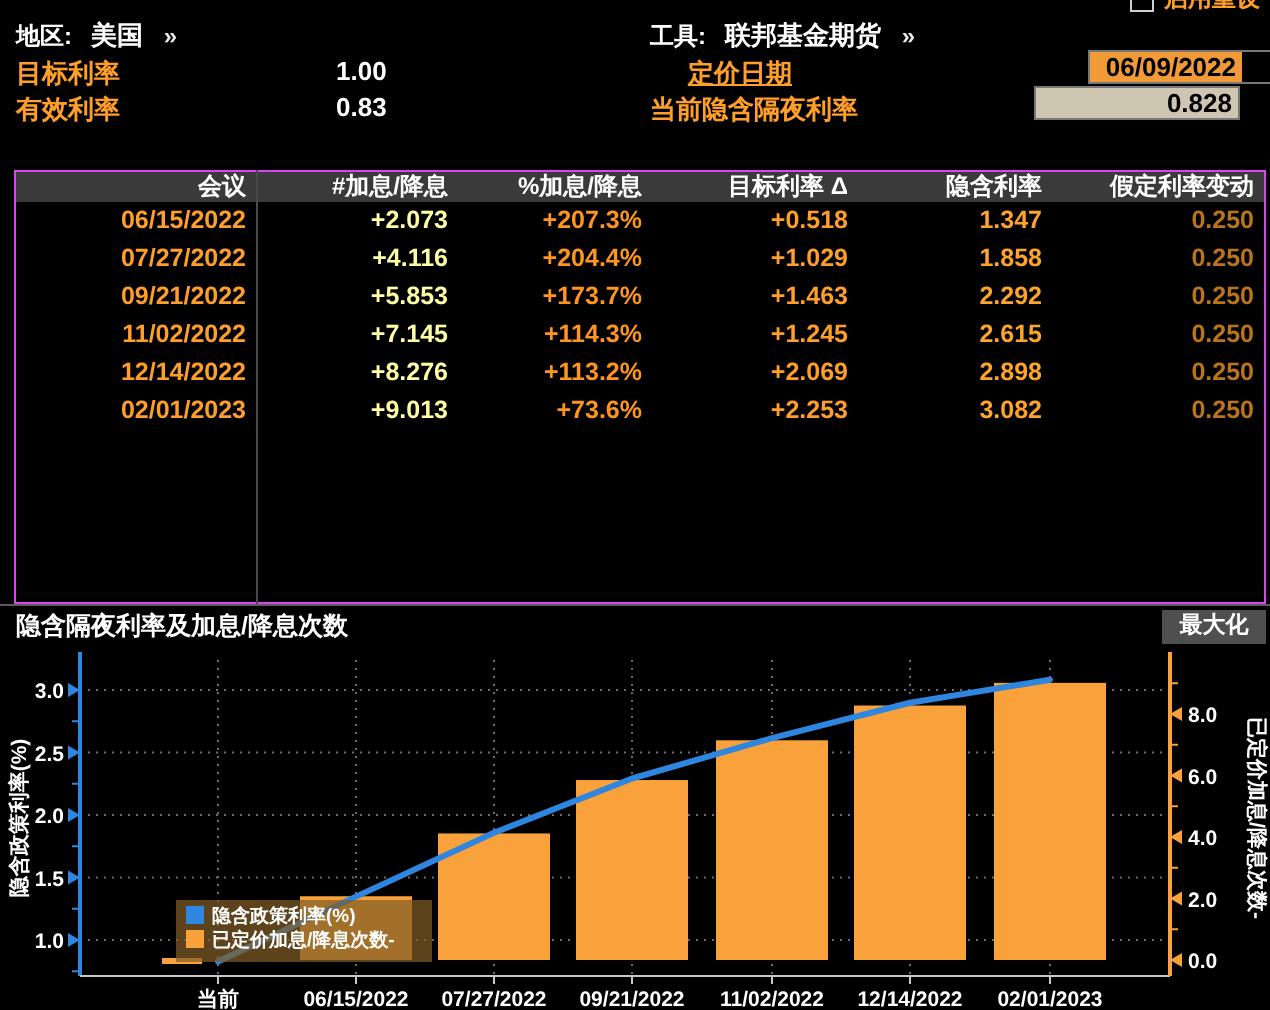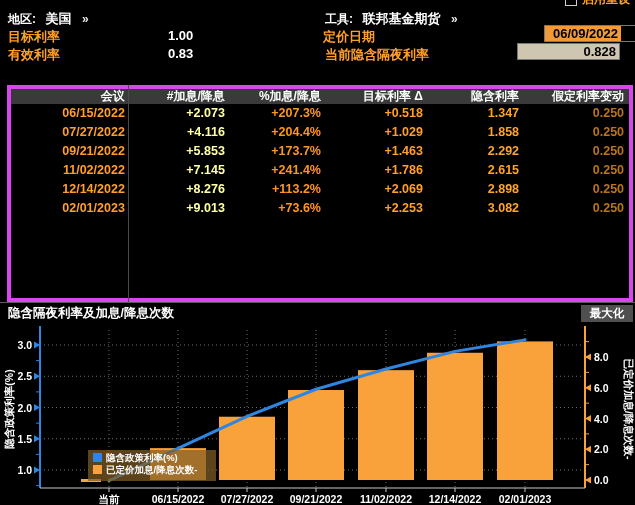--- a/index.html
+++ b/index.html
@@ -19,21 +19,21 @@
   
   .dateinput{left:544px;top:25px;width:117px;height:17px;display:flex;border:1px solid #777;box-sizing:border-box;gap:24px;}
   .dateinput .val{flex:1;background:#f09b38;color:#000;font-size:13px;font-weight:bold;
                   text-align:right;padding:0 3px;line-height:15px;}
   .dateinput .cal{width:15px;background:#2e2e2e;display:flex;align-items:center;justify-content:center;}
   .calglyph{width:9px;height:8px;border:1px solid #e8e8e8;border-top:2px solid #e8e8e8;background:#2e2e2e;}
   .rateout{left:517px;top:43px;width:103px;height:17px;background:#cfc6b2;border:1px solid #777;
            box-sizing:border-box;color:#000;font-size:13px;font-weight:bold;text-align:right;
            padding:0 3px;line-height:15px;}
   
-  #ftable{left:7px;top:85px;width:626px;height:217px;border:4px solid #d946ef;box-sizing:border-box;}
+  #ftable{left:7px;top:85px;width:626px;height:217px;border:1px solid #d946ef;box-sizing:border-box;}
   #col-divider{left:128px;top:85px;width:1px;height:217px;background:#4a4a4a;}
   .trow{display:flex;height:19px;line-height:19px;}
   .thead{display:flex;height:15px;line-height:15px;background:#3a3a3a;}
   .cell{box-sizing:border-box;text-align:right;padding-right:5px;font-size:12.5px;font-weight:bold;white-space:nowrap;overflow:hidden;}
   .c0{width:120px;}.c1{width:101px;}.c2{width:97px;text-align:right;}.c3{width:103px;}.c4{width:97px;}.c5{width:106px;}
   .thead .cell{color:#fff;font-size:12px;}
   .d-date{color:#ff9f2a;}
   .d-hikes{color:#ffffa6;}
   .d-pct{color:#ff951f;}
   .d-delta{color:#ff9f2a;}
@@ -62,21 +62,21 @@
   <span class="chev">»</span>
 </div>
 <div class="abs" style="left:325px;top:9px;">
   <span class="wlabel">工具:</span>
   <span class="wval" style="margin-left:5px;">联邦基金期货</span>
   <span class="chev">»</span>
 </div>
 
 <div class="abs olabel" style="left:8px;top:28px;">目标利率</div>
 <div class="abs wval" style="left:168px;top:28px;">1.00</div>
-<div class="abs olabel" style="left:323px;top:28px;">定价日期</div>
+<div class="abs olabel" style="left:344px;top:28px;text-decoration:underline;">定价日期</div>
 <div class="abs dateinput">
   <div class="val">06/09/2022</div>
   <div class="cal">
       <div class="calglyph"></div>
     </div>
 </div>
 
 <div class="abs olabel" style="left:8px;top:46px;">有效利率</div>
 <div class="abs wval" style="left:168px;top:46px;">0.83</div>
 <div class="abs olabel" style="left:325px;top:46px;">当前隐含隔夜利率</div>
@@ -112,22 +112,22 @@
         <div class="cell c0 d-date">09/21/2022</div>
         <div class="cell c1 d-hikes">+5.853</div>
         <div class="cell c2 d-pct">+173.7%</div>
         <div class="cell c3 d-delta">+1.463</div>
         <div class="cell c4 d-imp">2.292</div>
         <div class="cell c5 d-assum">0.250</div>
       </div>
       <div class="trow">
         <div class="cell c0 d-date">11/02/2022</div>
         <div class="cell c1 d-hikes">+7.145</div>
-        <div class="cell c2 d-pct">+241.4%</div>
-        <div class="cell c3 d-delta">+1.786</div>
+        <div class="cell c2 d-pct">+114.3%</div>
+        <div class="cell c3 d-delta">+1.245</div>
         <div class="cell c4 d-imp">2.615</div>
         <div class="cell c5 d-assum">0.250</div>
       </div>
       <div class="trow">
         <div class="cell c0 d-date">12/14/2022</div>
         <div class="cell c1 d-hikes">+8.276</div>
         <div class="cell c2 d-pct">+113.2%</div>
         <div class="cell c3 d-delta">+2.069</div>
         <div class="cell c4 d-imp">2.898</div>
         <div class="cell c5 d-assum">0.250</div>

